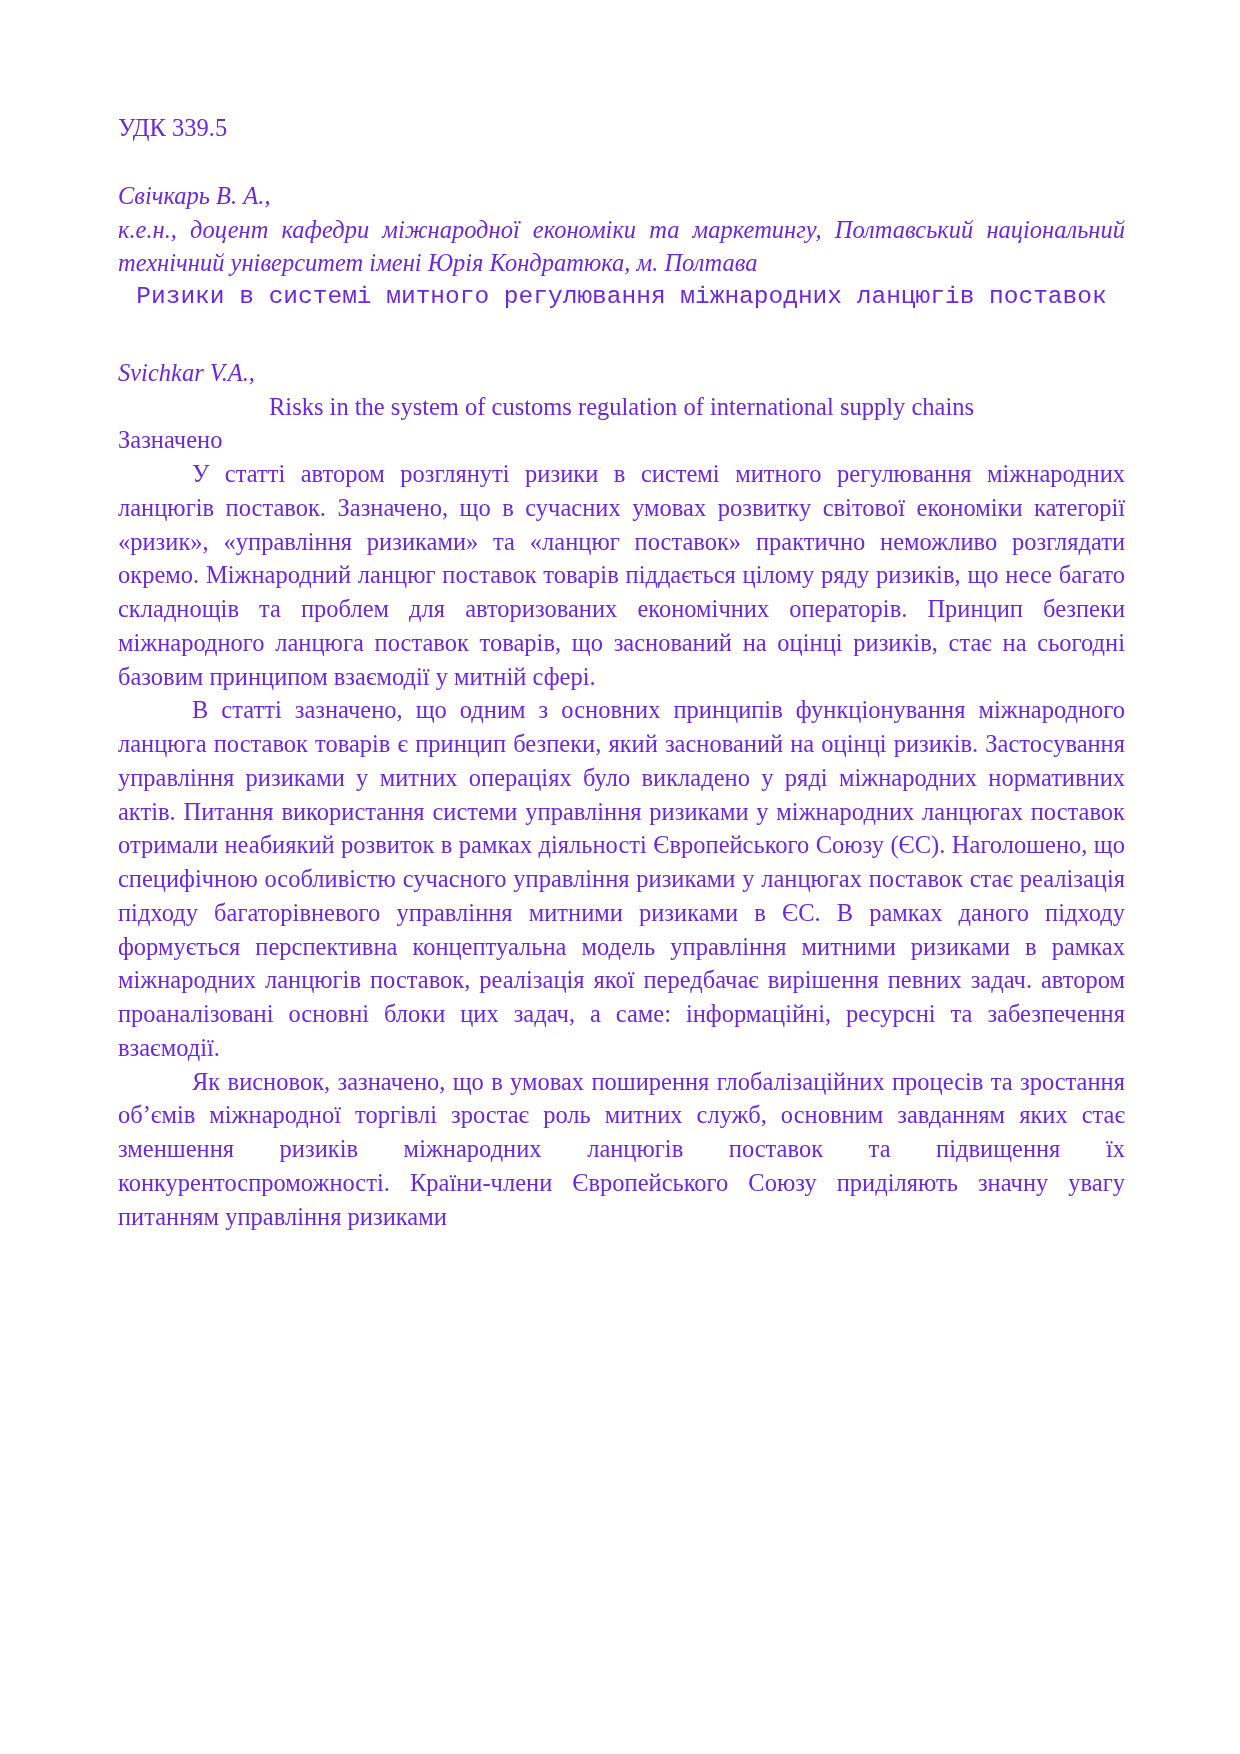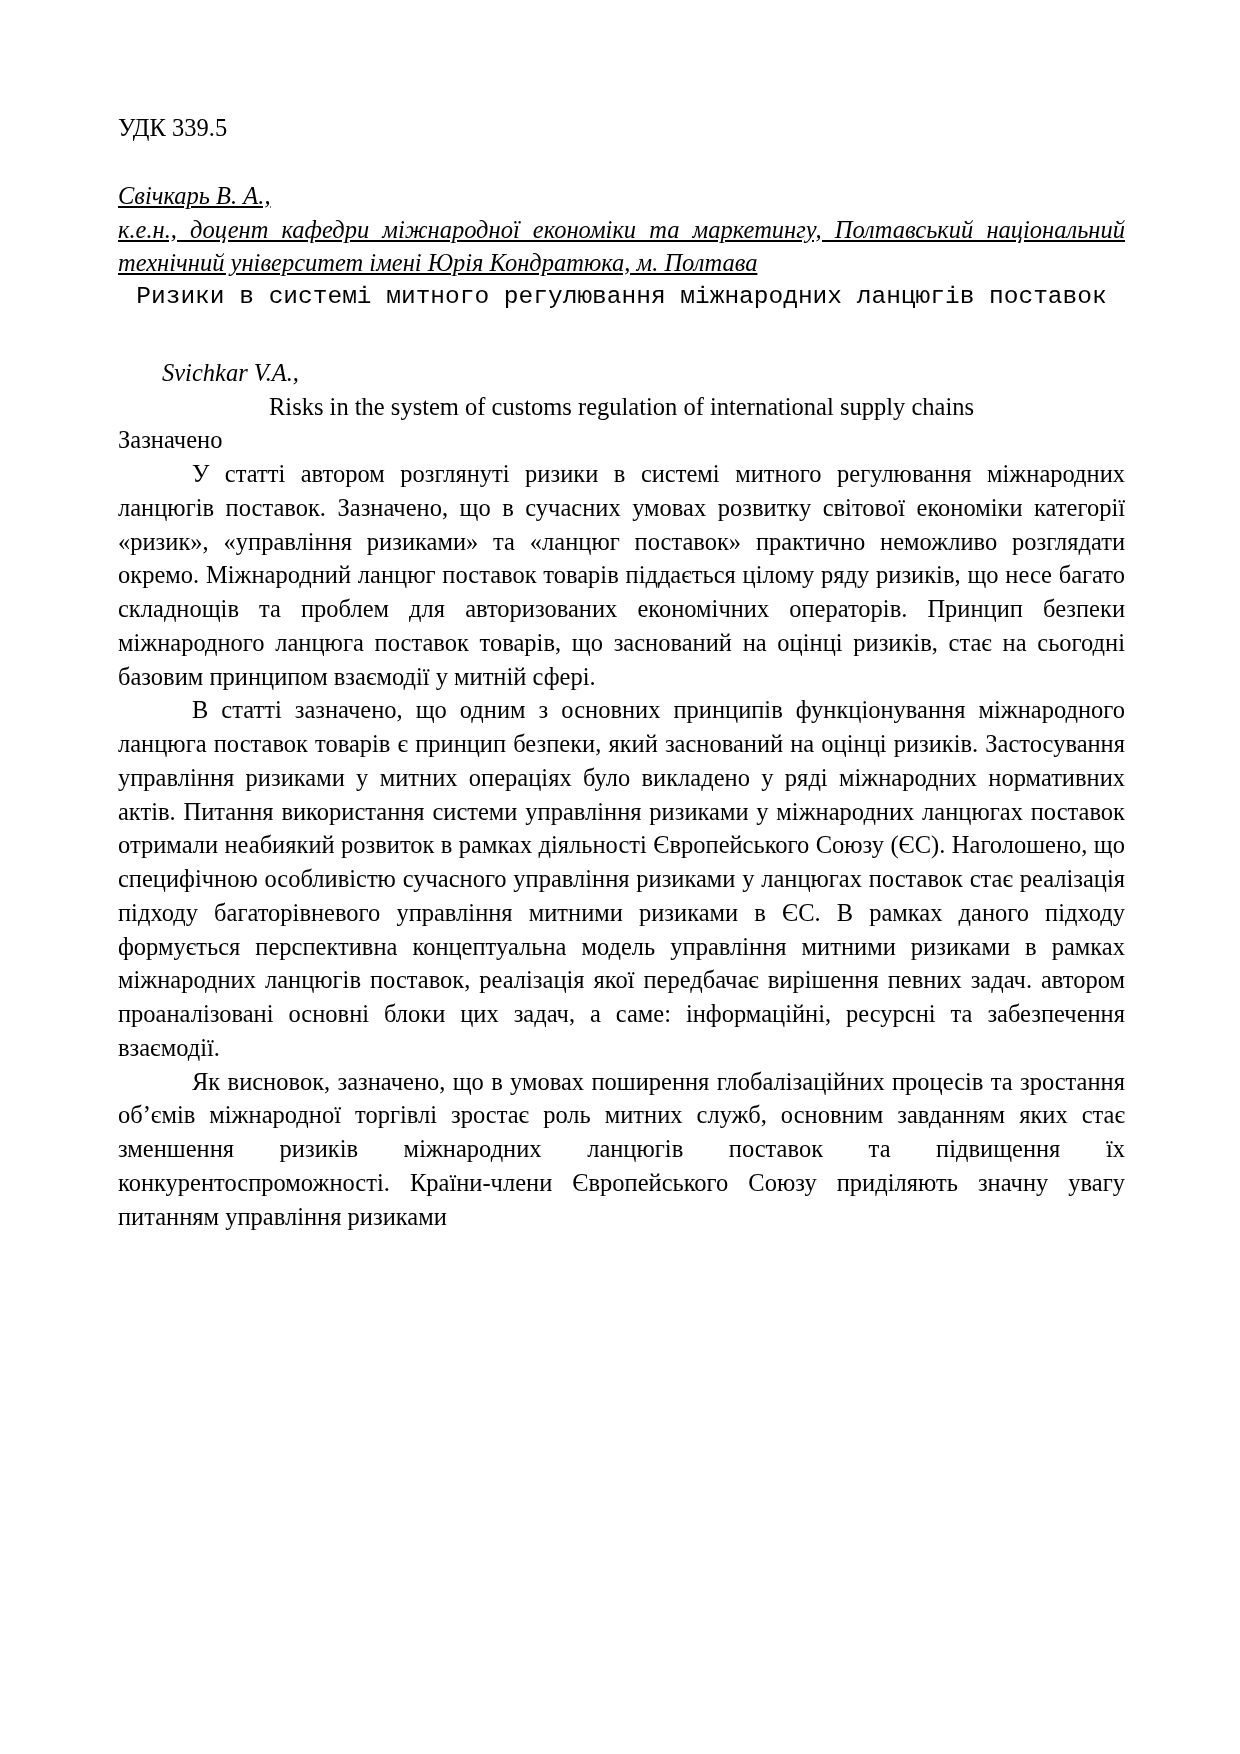--- a/index.html
+++ b/index.html
@@ -8,21 +8,21 @@
     padding: 0;
     background: #ffffff;
   }
   .page {
     position: relative;
     width: 1240px;
     height: 1754px;
     box-sizing: border-box;
     margin: 0 auto;
     background: #ffffff;
-    color: #000000;
+    color: #6d28d9;
     padding: 111px 115px 0 118px;
     font-family: "Liberation Serif", "DejaVu Serif", serif;
     font-size: 24.5px;
     line-height: 33.75px;
     overflow: hidden;
   }
   .page p, .page h1, .page h2, .page h3 {
     margin: 0;
     padding: 0;
     font-size: inherit;
@@ -30,23 +30,23 @@
     font-weight: normal;
     hyphens: none;
   }
   .bold   { font-weight: bold; }
   .italic { font-style: italic; }
   .center { text-align: center; }
   .justify { text-align: justify; text-justify: inter-word; }
   .indent { text-indent: 74px; }
 
   
-  .author-block-uk   { margin-top: 34px; text-decoration: underline; }
+  .author-block-uk   { margin-top: 34px; }
   .title-uk          { margin-top: 41px; font-family: Liberation Mono, monospace; }
-  .author-block-en   { margin-top: 42px; margin-left: 44px; }
+  .author-block-en   { margin-top: 42px; }
   .title-en          { margin-top: 32px; text-align: center; }
   .abstract-heading  { margin-top: 44px; }
 </style>
 </head>
 <body>
 
 <div class="page">
 
   <p class="bold">УДК 339.5</p>
 

